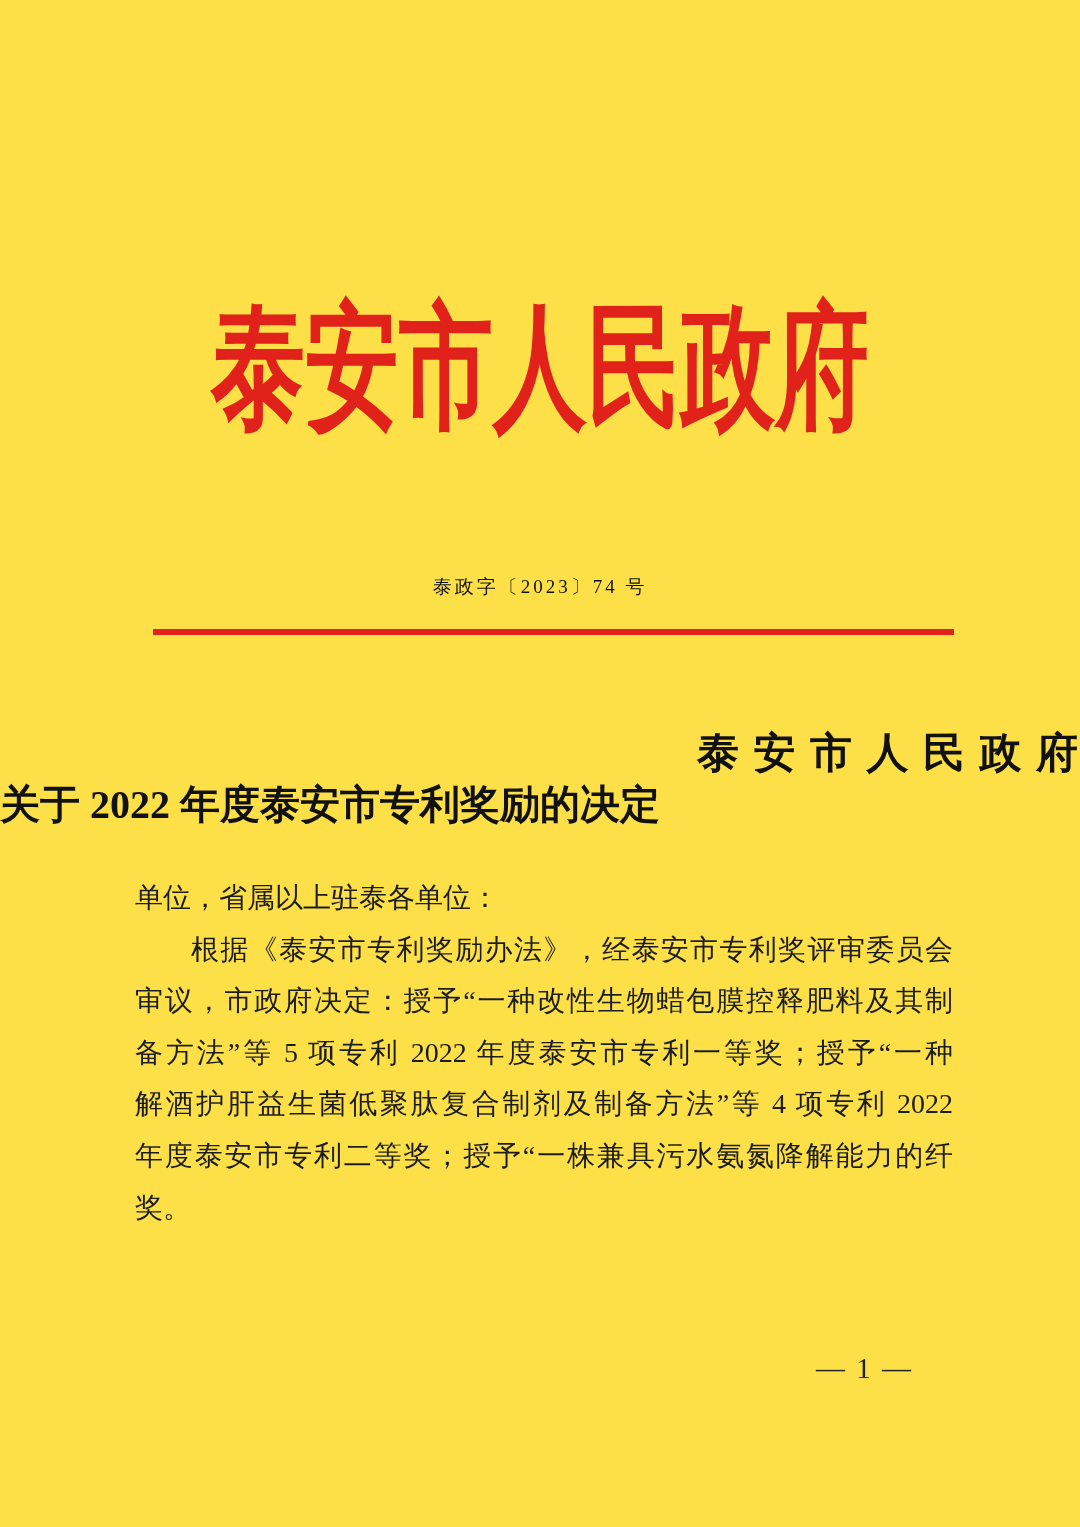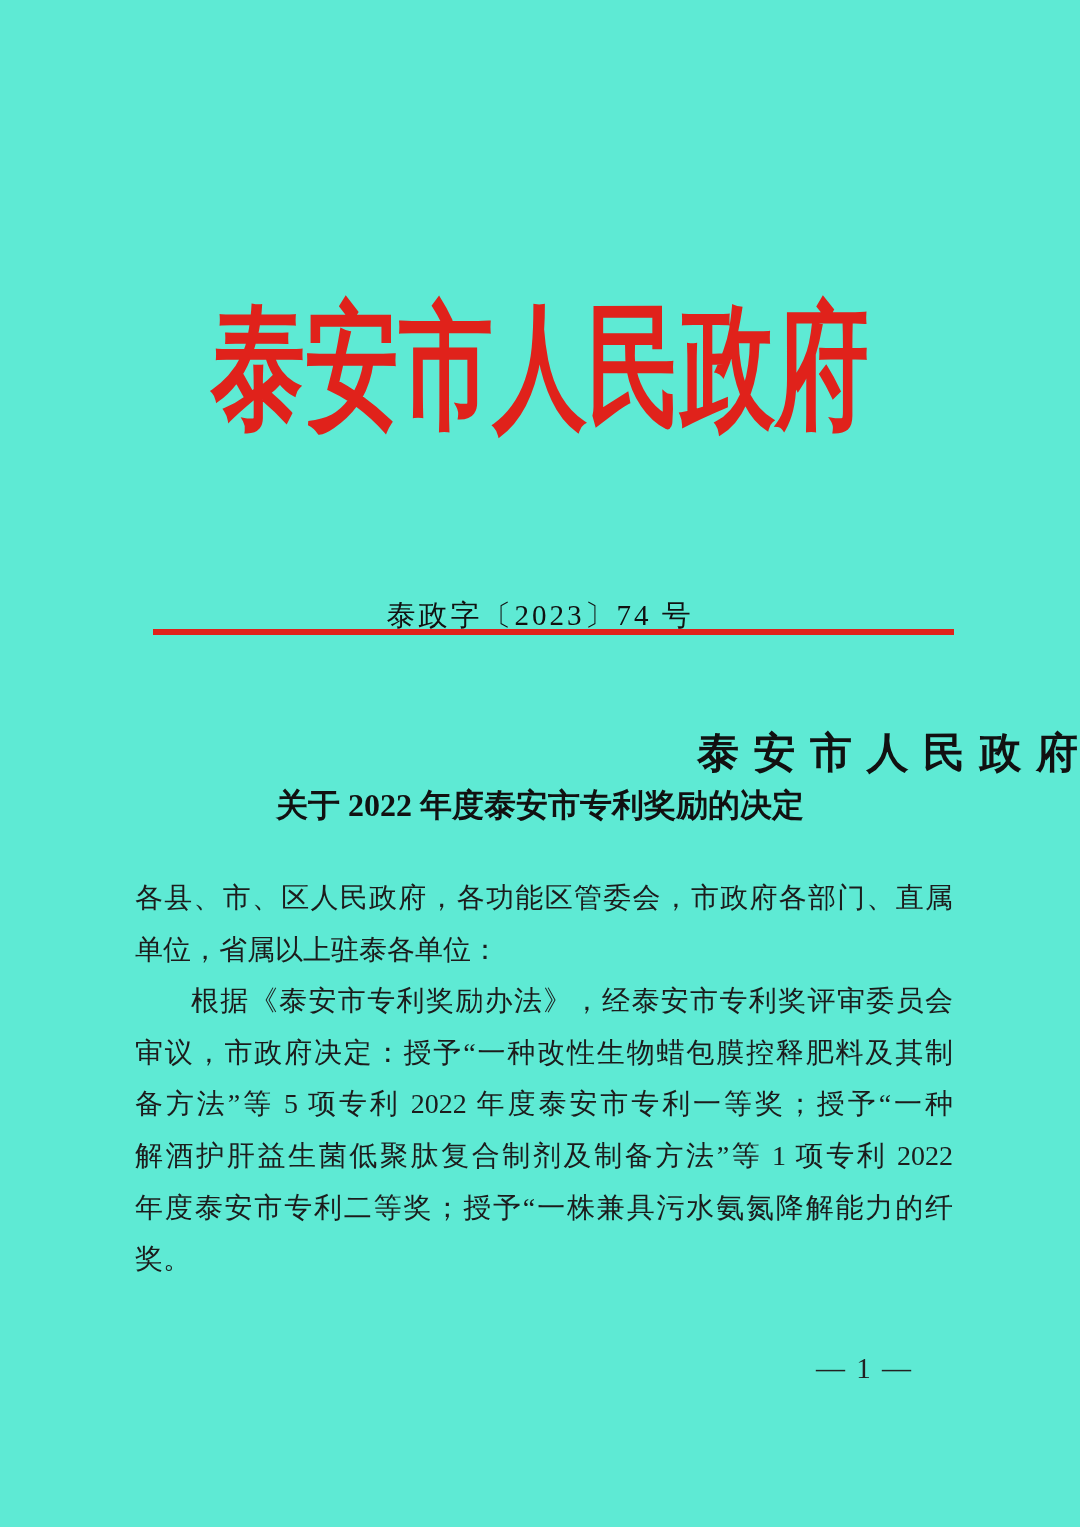--- a/index.html
+++ b/index.html
@@ -1,44 +1,44 @@
 <!DOCTYPE html>
 <html><head>
 <meta charset="utf-8">
 <style>
   html, body { margin: 0; padding: 0; background: #ffffff; }
   .page {
     position: relative;
     width: 1080px;
     height: 1527px;
     margin: 0 auto;
-    background: #5eead4;
+    background: #fde047;
     font-family: "Liberation Serif", serif;
     color: #1c1c1c;
     overflow: hidden;
   }
   
   .masthead {
     position: absolute;
     top: 321px; left: 0; width: 100%;
     height: 94px; line-height: 94px;
     text-align: center;
     font-size: 94px;
     font-weight: bold;
     color: #e0221b;
     transform: scaleY(1.45);
     transform-origin: center center;
     white-space: nowrap;
   }
   
   .docnum {
     position: absolute;
-    top: 596px; left: 0; width: 100%;
+    top: 574px; left: 0; width: 100%;
     text-align: center;
-    font-size: 29px;
+    font-size: 19px;
     letter-spacing: 3px;
     color: #111111;
   }
   
   .redline {
     position: absolute;
     top: 629px; left: 153px;
     width: 801px; height: 6px;
     background: #e0221b;
   }
@@ -49,22 +49,21 @@
     text-align: right;
     font-size: 42px; line-height: 48px;
     font-weight: bold;
     letter-spacing: 2px;
     color: #111111;
     white-space: nowrap;
   }
   .doc-title-2 {
     position: absolute;
     top: 781px; left: 0; width: 100%;
-    text-align: center;
-    font-size: 32px; line-height: 48px;
+    font-size: 40px; line-height: 48px;
     font-weight: bold;
     color: #111111;
     white-space: nowrap;
   }
   
   .bodytext {
     position: absolute;
     top: 872px; left: 135px;
     width: 818px;
     font-size: 28px;
@@ -96,25 +95,24 @@
 
   <div class="docnum">泰政字〔2023〕74 号</div>
 
   <div class="redline"></div>
 
   <div class="doc-title-1">泰 安 市 人 民 政 府</div>
 
   <div class="doc-title-2">关于 2022 年度泰安市专利奖励的决定</div>
 
   <div class="bodytext">
-    <div class="bline">各县、市、区人民政府，各功能区管委会，市政府各部门、直属</div>
     <div class="bline endp">单位，省属以上驻泰各单位：</div>
     <div class="bline ind">根据《泰安市专利奖励办法》，经泰安市专利奖评审委员会</div>
     <div class="bline">审议，市政府决定：授予“一种改性生物蜡包膜控释肥料及其制</div>
     <div class="bline">备方法”等 5 项专利 2022 年度泰安市专利一等奖；授予“一种</div>
-    <div class="bline">解酒护肝益生菌低聚肽复合制剂及制备方法”等 1 项专利 2022</div>
+    <div class="bline">解酒护肝益生菌低聚肽复合制剂及制备方法”等 4 项专利 2022</div>
     <div class="bline">年度泰安市专利二等奖；授予“一株兼具污水氨氮降解能力的纤</div>
     <div class="bline endp">奖。</div>
   </div>
 
   <div class="pagenum">— 1 —</div>
 
 </div>
 
 </body></html>

